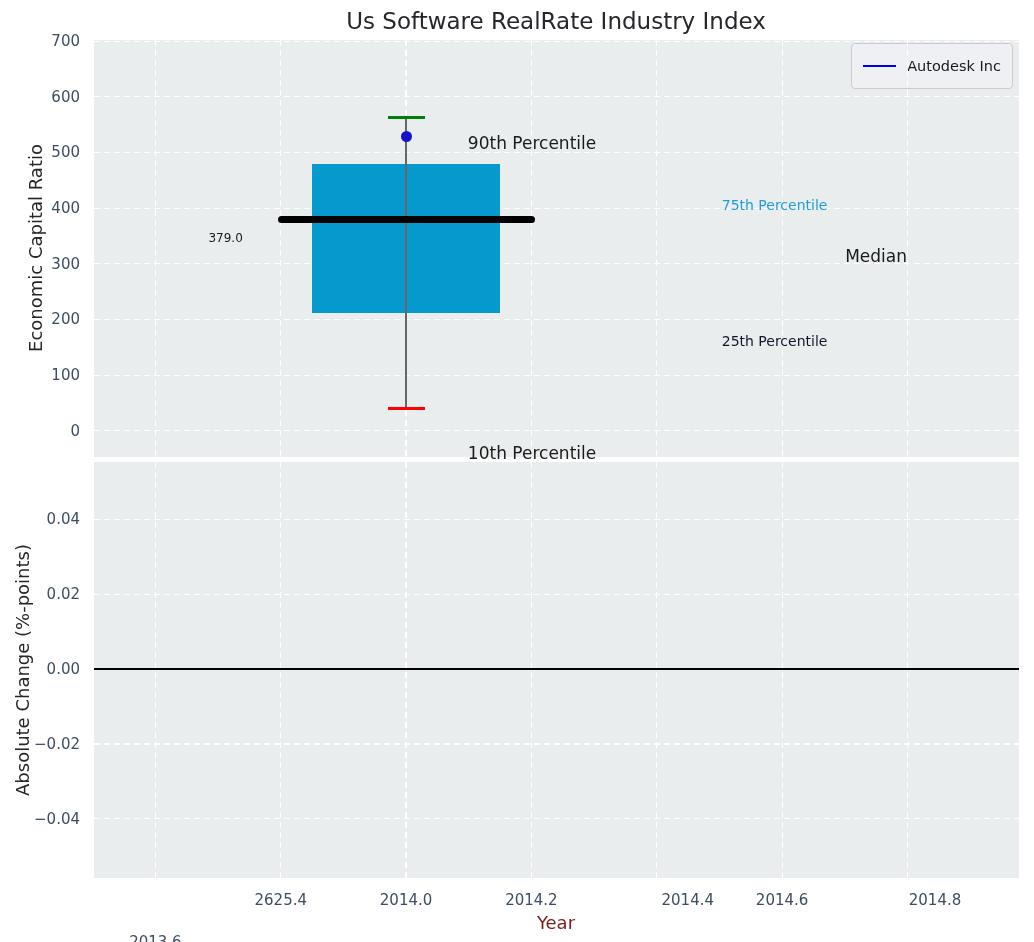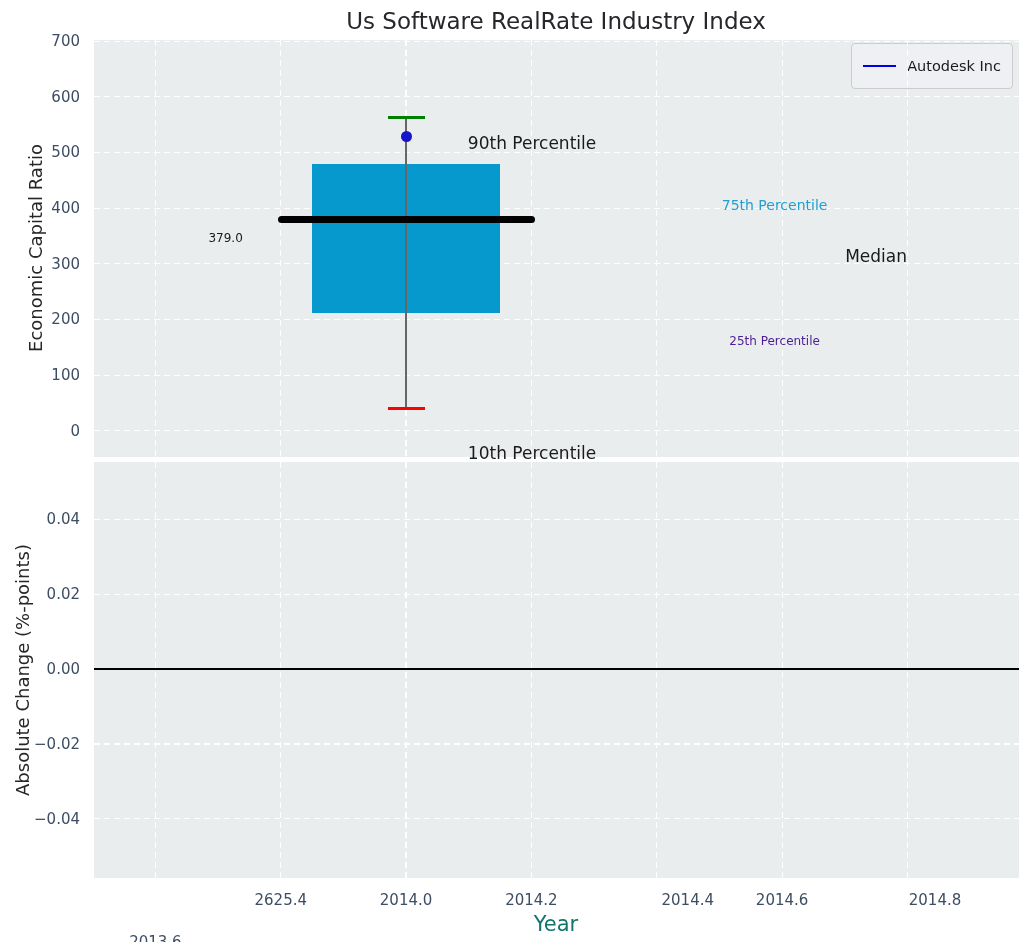--- a/index.html
+++ b/index.html
@@ -15,21 +15,21 @@
   #ax1{left:94px;top:40px;width:925px;height:417px;}
   #ax2{left:94px;top:462px;width:925px;height:416px;}
   .gridline-v{position:absolute;top:0;width:1.2px;
     background-image:repeating-linear-gradient(to bottom,#ffffff 0 6px,transparent 6px 10px);}
   .gridline-h{position:absolute;left:0;height:1.2px;
     background-image:repeating-linear-gradient(to right,#ffffff 0 6px,transparent 6px 10px);}
   .ytick{position:absolute;width:70px;text-align:right;font-size:15px;color:#3d4d63;line-height:18px;}
   .xtick{position:absolute;transform:translateX(-50%);font-size:15px;color:#3d4d63;line-height:18px;white-space:nowrap;}
   .axis-label-y{position:absolute;transform:translate(-50%,-50%) rotate(-90deg);
     font-size:18px;color:#262626;white-space:nowrap;}
-  .axis-label-x{position:absolute;transform:translateX(-50%);font-size:21px;color:#0f766e;white-space:nowrap;}
+  .axis-label-x{position:absolute;transform:translateX(-50%);font-size:18px;color:#7f1d1d;white-space:nowrap;}
   .annotation{position:absolute;transform:translate(-50%,-50%);white-space:nowrap;margin-top:36px;}
   .box-iqr{position:absolute;}
   .median-line{position:absolute;border-radius:4px;}
   .whisker-line{position:absolute;width:1.5px;}
   .whisker-cap{position:absolute;height:3px;}
   .company-point{position:absolute;width:11px;height:11px;border-radius:50%;}
   .zero-line{position:absolute;left:0;height:2px;}
   .legend{
     position:absolute;top:3px;right:6px;display:flex;align-items:center;
     padding:14px 11px;background:rgba(238,240,245,0.85);
@@ -66,21 +66,21 @@
       <div class="gridline-h" style="top: 390.233px; width: 925px;"></div>
       <div class="box-iqr" style="left: 218.089px; top: 123.597px; width: 188.008px; height: 149.207px; background: rgb(6, 153, 206);"></div>
       <div class="whisker-line" style="left: 311.343px; top: 77.3872px; height: 291.176px; background: rgb(102, 102, 102);"></div>
       <div class="whisker-cap" style="left: 293.606px; top: 75.8872px; width: 36.9749px; background: rgb(0, 128, 0);"></div>
       <div class="whisker-cap" style="left: 293.606px; top: 367.063px; width: 36.9749px; background: rgb(255, 0, 0);"></div>
       <div class="median-line" style="left: 183.621px; top: 176.328px; width: 256.944px; height: 7px; background: rgb(0, 0, 0);"></div>
       <div class="company-point" style="left: 306.593px; top: 90.8164px; background: rgb(21, 21, 204);"></div>
       <div class="annotation" style="left: 438.059px; top: 67.3658px; color: rgb(26, 26, 26); font-size: 17px;">90th Percentile</div>
       <div class="annotation" style="left: 438.059px; top: 377.471px; color: rgb(26, 26, 26); font-size: 17px;">10th Percentile</div>
       <div class="annotation" style="left: 680.589px; top: 129.164px; color: rgb(33, 159, 210); font-size: 14px;">75th Percentile</div>
-      <div class="annotation" style="left: 680.589px; top: 265.009px; color: #4c1d95; font-size: 12px;">25th Percentile</div>
+      <div class="annotation" style="left: 680.589px; top: 265.009px; color: #0f172a; font-size: 14px;">25th Percentile</div>
       <div class="annotation" style="left: 782.114px; top: 179.828px; color: rgb(26, 26, 26); font-size: 17px;">Median</div>
       <div class="annotation" style="left: 131.606px; top: 162.012px; color: rgb(26, 26, 26); font-size: 12px;">379.0</div>
     </div>
 
   <div class="axes" id="ax2">
       <div class="gridline-v" style="left: 60.816px; height: 416px;"></div>
       <div class="gridline-v" style="left: 186.155px; height: 416px;"></div>
       <div class="gridline-v" style="left: 311.493px; height: 416px;"></div>
       <div class="gridline-v" style="left: 436.832px; height: 416px;"></div>
       <div class="gridline-v" style="left: 562.171px; height: 416px;"></div>

